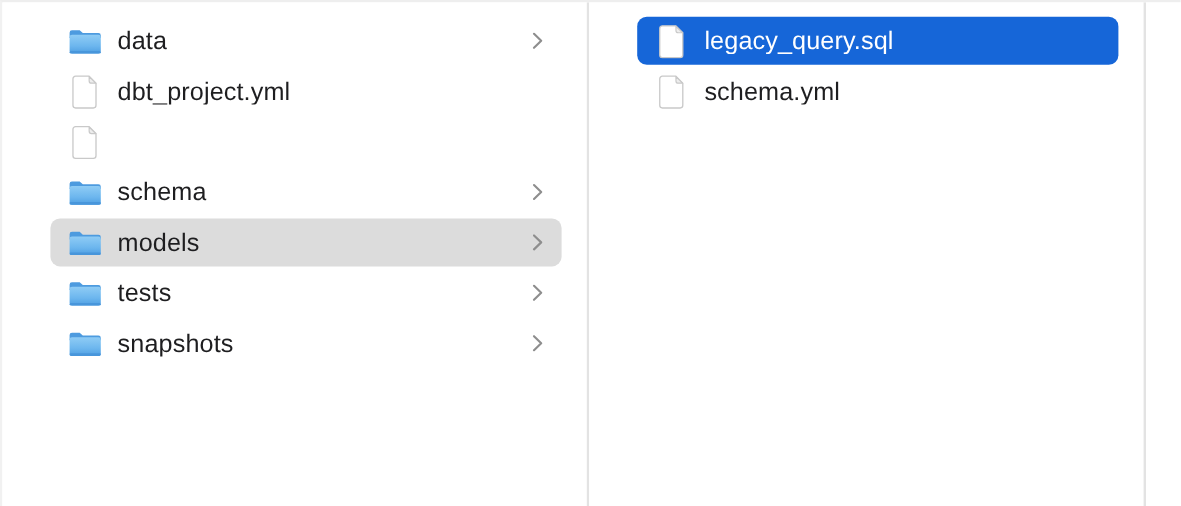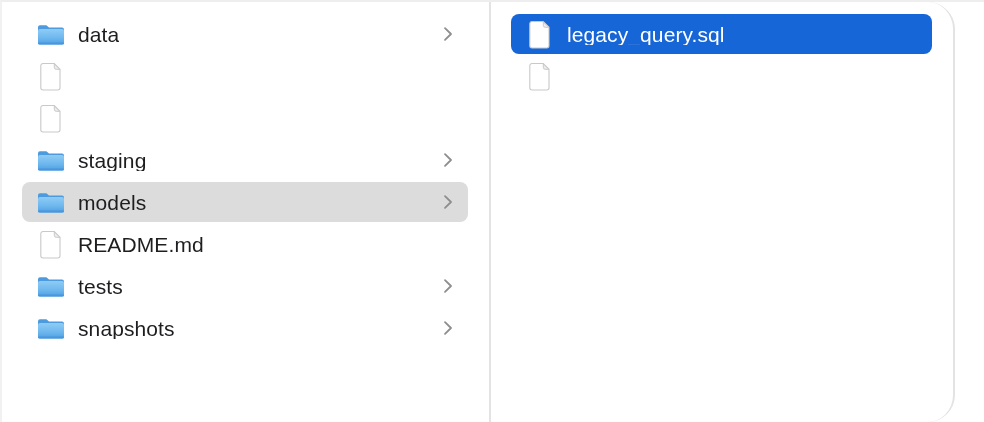--- a/index.html
+++ b/index.html
@@ -17,23 +17,24 @@
     border-left: 2px solid #f1f1f1;
     background: #ffffff;
   }
   .col {
     box-sizing: border-box;
     height: 100%;
     padding-top: 10px;
     border-right: 2px solid var(--divider);
     background: #ffffff;
     flex: 0 0 auto;
+    padding-left: 20px;
   }
   .col-left  { width: 489px; }
-  .col-right { width: 464px; border-radius: 27px; }
+  .col-right { width: 464px; }
   .col-rest  { flex: 1 1 auto; border-right: none; }
   .row {
     height: 40px;
     margin: 2px 21px 2px 20px;
     border-radius: 8px;
     display: flex;
     align-items: center;
     padding: 0 15px 0 14px;
     box-sizing: border-box;
     cursor: default;
@@ -91,49 +92,50 @@
     </span>
   </div>
       <div class="row">
 
     <span class="icon icon-file">
       <svg width="24" height="29" viewBox="0 0 24 29" aria-hidden="true">
         <path d="M4 1.5 h11.2 L21 7.3 V25.8 a2.2 2.2 0 0 1 -2.2 2.2 H4 A2.2 2.2 0 0 1 1.8 25.8 V3.7 A2.2 2.2 0 0 1 4 1.5 Z" fill="#ffffff" stroke="#c9c9c9" stroke-width="1.1"></path>
         <path d="M15.3 1.9 V5.4 a1.9 1.9 0 0 0 1.9 1.9 h3.6 Z" fill="#ededed" stroke="#c9c9c9" stroke-width="1" stroke-linejoin="round"></path>
       </svg>
     </span>
-
-  </div>
-      <div class="row">
-
-    <span class="icon icon-file">
-      <svg width="24" height="29" viewBox="0 0 24 29" aria-hidden="true">
-        <path d="M4 1.5 h11.2 L21 7.3 V25.8 a2.2 2.2 0 0 1 -2.2 2.2 H4 A2.2 2.2 0 0 1 1.8 25.8 V3.7 A2.2 2.2 0 0 1 4 1.5 Z" fill="#ffffff" stroke="#c9c9c9" stroke-width="1.1"></path>
-        <path d="M15.3 1.9 V5.4 a1.9 1.9 0 0 0 1.9 1.9 h3.6 Z" fill="#ededed" stroke="#c9c9c9" stroke-width="1" stroke-linejoin="round"></path>
-      </svg>
-    </span>
-
-  </div>
-      <div class="row">
-    <span class="icon icon-folder">
-      <svg width="30" height="25" viewBox="0 0 30 25" aria-hidden="true">
-        <defs>
-          <linearGradient id="fg" x1="0" y1="0" x2="0" y2="1">
-            <stop offset="0" stop-color="#8fccf5"></stop>
-            <stop offset="0.6" stop-color="#6cb6ee"></stop>
-            <stop offset="1" stop-color="#4e9ee2"></stop>
-          </linearGradient>
-        </defs>
-        <path d="M2 5.2 a2 2 0 0 1 2 -2 h6.4 l2.6 2.4 h13 a2 2 0 0 1 2 2 v2 H2 Z" fill="#4d9bdf"></path>
-        <rect x="2" y="7" width="26" height="15.6" rx="2" fill="url(#fg)"></rect>
-        <rect x="2" y="20.4" width="26" height="2.2" rx="1.1" fill="#4896db"></rect>
-      </svg>
-    </span>
-
-    <span class="label">staging</span>
+    <span class="label">dbt_project.yml</span>
+
+  </div>
+      <div class="row">
+
+    <span class="icon icon-file">
+      <svg width="24" height="29" viewBox="0 0 24 29" aria-hidden="true">
+        <path d="M4 1.5 h11.2 L21 7.3 V25.8 a2.2 2.2 0 0 1 -2.2 2.2 H4 A2.2 2.2 0 0 1 1.8 25.8 V3.7 A2.2 2.2 0 0 1 4 1.5 Z" fill="#ffffff" stroke="#c9c9c9" stroke-width="1.1"></path>
+        <path d="M15.3 1.9 V5.4 a1.9 1.9 0 0 0 1.9 1.9 h3.6 Z" fill="#ededed" stroke="#c9c9c9" stroke-width="1" stroke-linejoin="round"></path>
+      </svg>
+    </span>
+
+  </div>
+      <div class="row">
+    <span class="icon icon-folder">
+      <svg width="30" height="25" viewBox="0 0 30 25" aria-hidden="true">
+        <defs>
+          <linearGradient id="fg" x1="0" y1="0" x2="0" y2="1">
+            <stop offset="0" stop-color="#8fccf5"></stop>
+            <stop offset="0.6" stop-color="#6cb6ee"></stop>
+            <stop offset="1" stop-color="#4e9ee2"></stop>
+          </linearGradient>
+        </defs>
+        <path d="M2 5.2 a2 2 0 0 1 2 -2 h6.4 l2.6 2.4 h13 a2 2 0 0 1 2 2 v2 H2 Z" fill="#4d9bdf"></path>
+        <rect x="2" y="7" width="26" height="15.6" rx="2" fill="url(#fg)"></rect>
+        <rect x="2" y="20.4" width="26" height="2.2" rx="1.1" fill="#4896db"></rect>
+      </svg>
+    </span>
+
+    <span class="label">schema</span>
     <span class="chev">
       <svg width="10" height="16" viewBox="0 0 10 16" aria-hidden="true">
         <path d="M2 2.2 L8 8 L2 13.8" fill="none" stroke="#8e8e8e" stroke-width="1.8" stroke-linecap="round" stroke-linejoin="round"></path>
       </svg>
     </span>
   </div>
       <div class="row sel-inactive">
     <span class="icon icon-folder">
       <svg width="30" height="25" viewBox="0 0 30 25" aria-hidden="true">
         <defs>
@@ -148,31 +150,20 @@
         <rect x="2" y="20.4" width="26" height="2.2" rx="1.1" fill="#4896db"></rect>
       </svg>
     </span>
 
     <span class="label">models</span>
     <span class="chev">
       <svg width="10" height="16" viewBox="0 0 10 16" aria-hidden="true">
         <path d="M2 2.2 L8 8 L2 13.8" fill="none" stroke="#8e8e8e" stroke-width="1.8" stroke-linecap="round" stroke-linejoin="round"></path>
       </svg>
     </span>
-  </div>
-      <div class="row">
-
-    <span class="icon icon-file">
-      <svg width="24" height="29" viewBox="0 0 24 29" aria-hidden="true">
-        <path d="M4 1.5 h11.2 L21 7.3 V25.8 a2.2 2.2 0 0 1 -2.2 2.2 H4 A2.2 2.2 0 0 1 1.8 25.8 V3.7 A2.2 2.2 0 0 1 4 1.5 Z" fill="#ffffff" stroke="#c9c9c9" stroke-width="1.1"></path>
-        <path d="M15.3 1.9 V5.4 a1.9 1.9 0 0 0 1.9 1.9 h3.6 Z" fill="#ededed" stroke="#c9c9c9" stroke-width="1" stroke-linejoin="round"></path>
-      </svg>
-    </span>
-    <span class="label">README.md</span>
-
   </div>
       <div class="row">
     <span class="icon icon-folder">
       <svg width="30" height="25" viewBox="0 0 30 25" aria-hidden="true">
         <defs>
           <linearGradient id="fg" x1="0" y1="0" x2="0" y2="1">
             <stop offset="0" stop-color="#8fccf5"></stop>
             <stop offset="0.6" stop-color="#6cb6ee"></stop>
             <stop offset="1" stop-color="#4e9ee2"></stop>
           </linearGradient>
@@ -227,17 +218,18 @@
 
   </div>
       <div class="row">
 
     <span class="icon icon-file">
       <svg width="24" height="29" viewBox="0 0 24 29" aria-hidden="true">
         <path d="M4 1.5 h11.2 L21 7.3 V25.8 a2.2 2.2 0 0 1 -2.2 2.2 H4 A2.2 2.2 0 0 1 1.8 25.8 V3.7 A2.2 2.2 0 0 1 4 1.5 Z" fill="#ffffff" stroke="#c9c9c9" stroke-width="1.1"></path>
         <path d="M15.3 1.9 V5.4 a1.9 1.9 0 0 0 1.9 1.9 h3.6 Z" fill="#ededed" stroke="#c9c9c9" stroke-width="1" stroke-linejoin="round"></path>
       </svg>
     </span>
+    <span class="label">schema.yml</span>
 
   </div>
     </div>
   <div class="col col-rest"></div>
 </div>
 
 </body></html>

